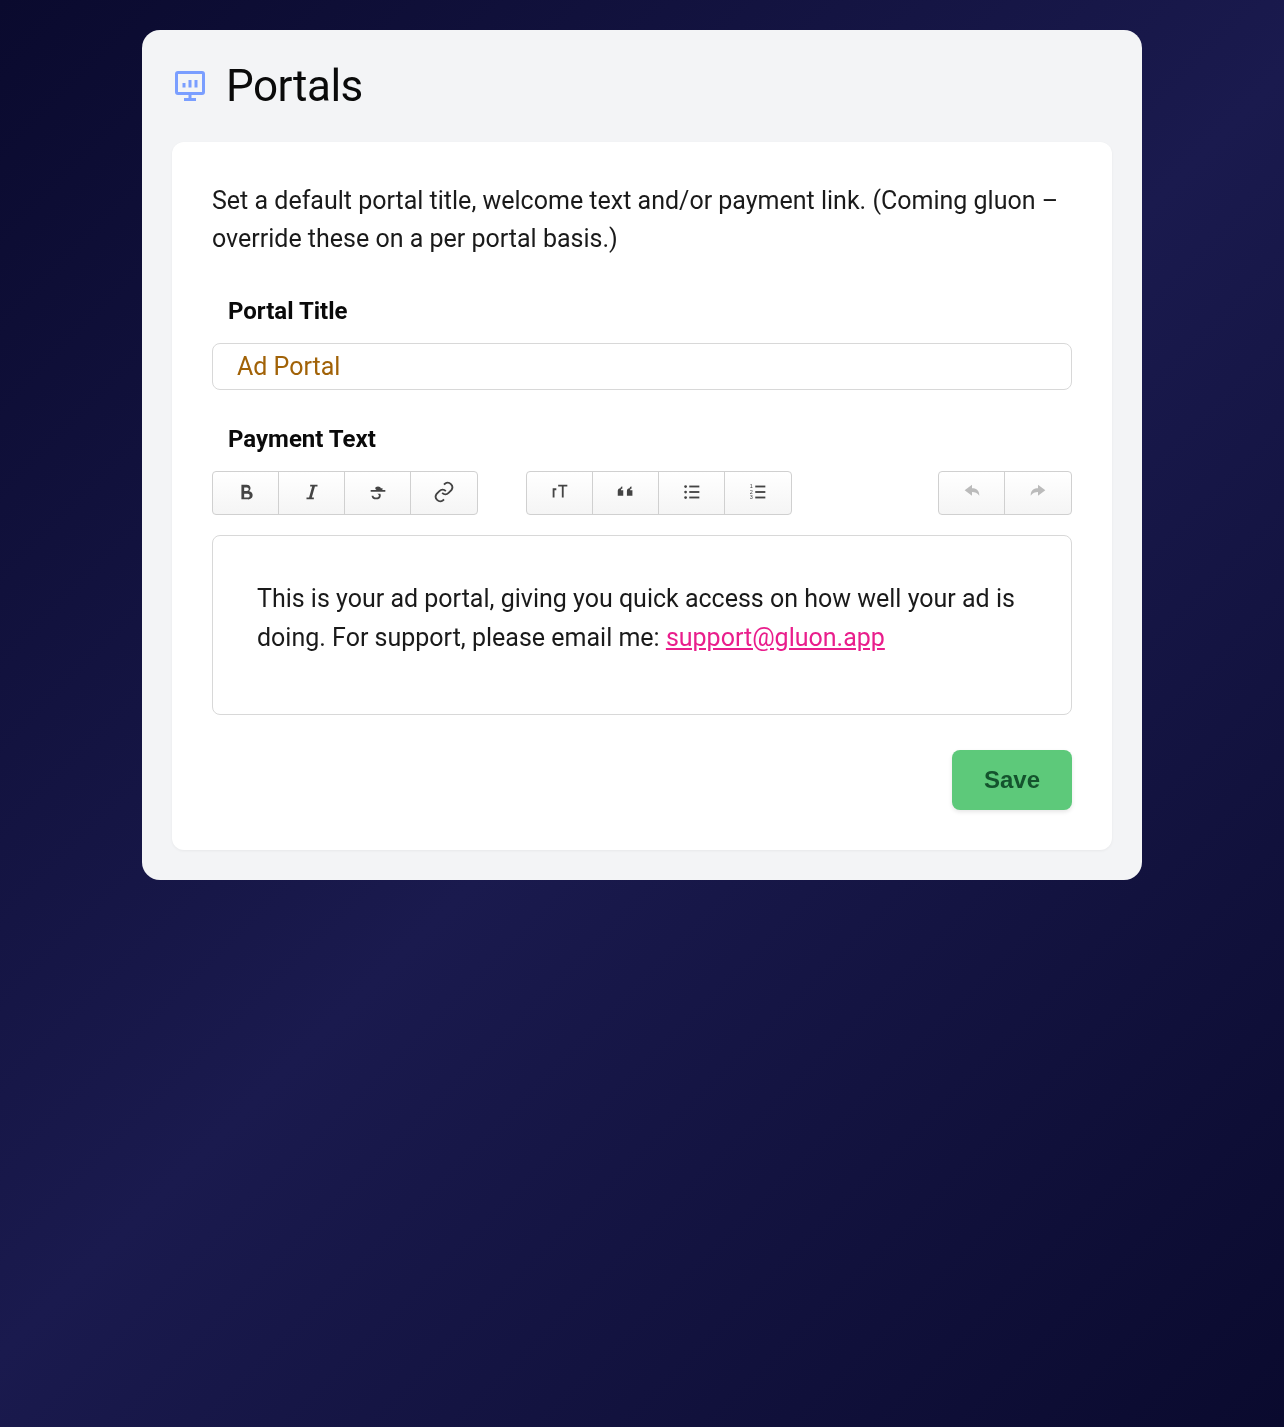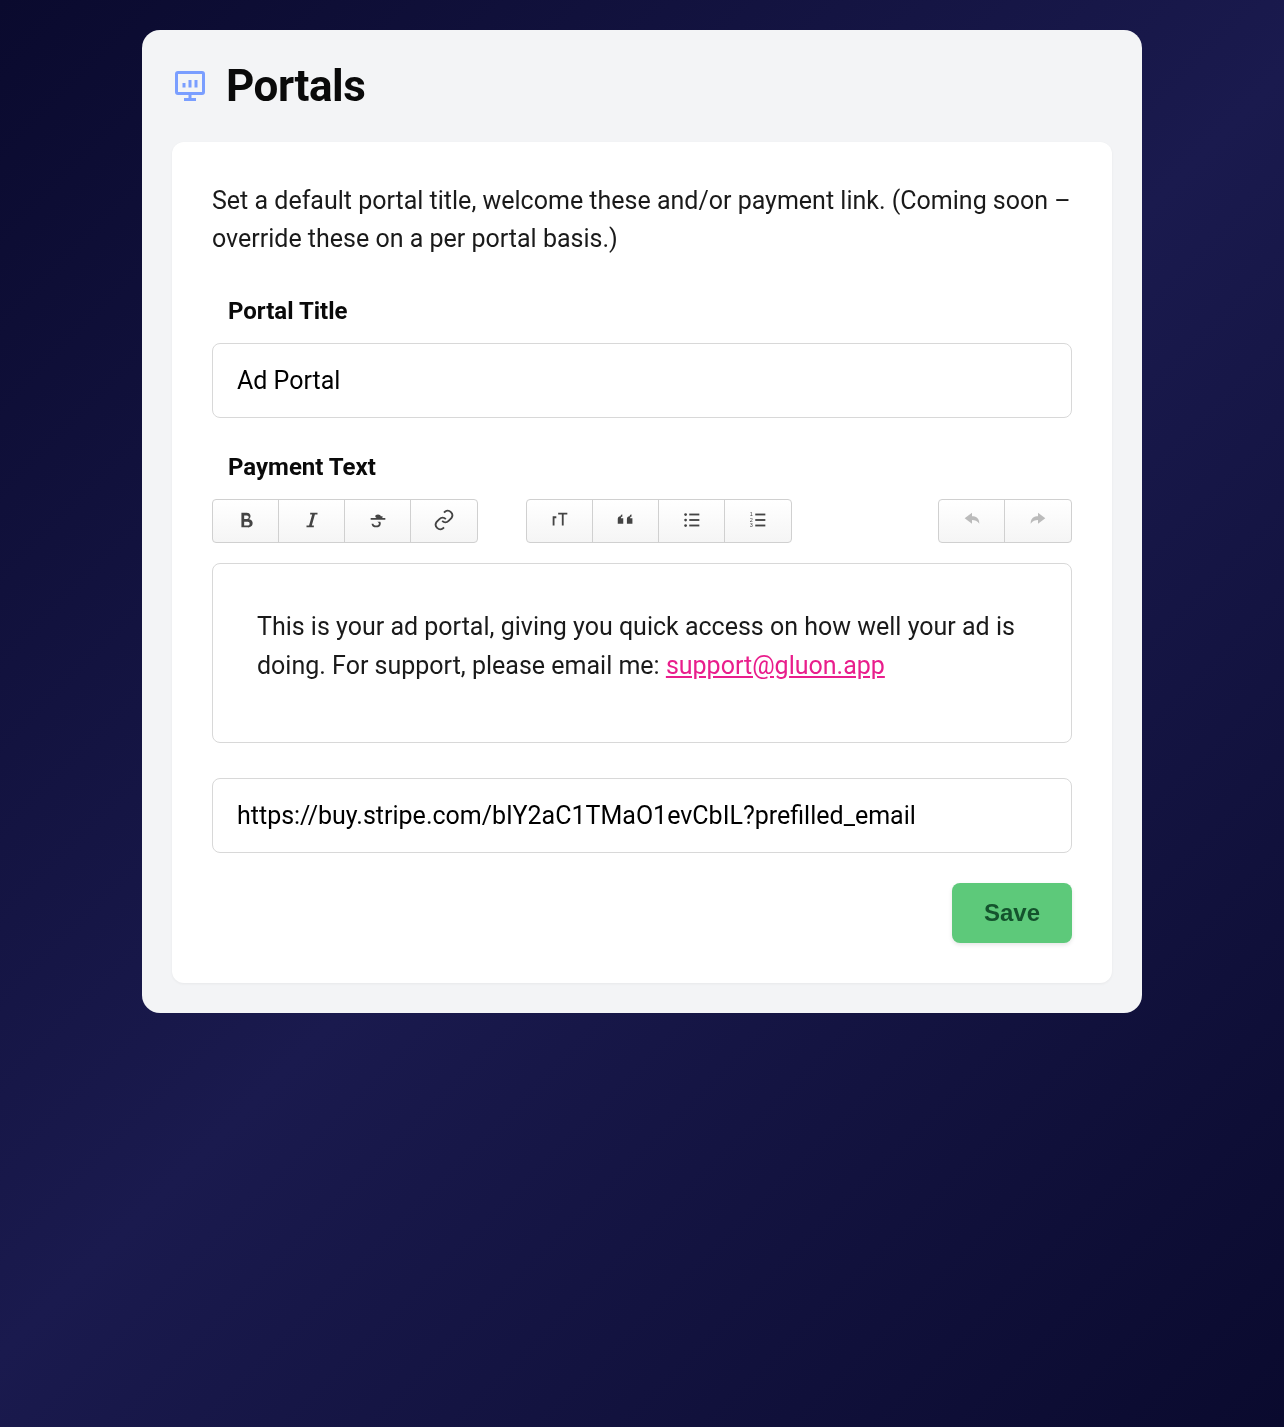--- a/index.html
+++ b/index.html
@@ -26,21 +26,21 @@
       gap: 18px;
       margin-bottom: 30px;
     }
     .header-icon {
       width: 36px;
       height: 36px;
       color: #7a9eff;
     }
     .header-title {
       font-size: 44px;
-      font-weight: 700;
+      font-weight: 400;
       color: #0a0a0a;
       letter-spacing: -0.5px;
     }
     .inner-card {
       background: #ffffff;
       border-radius: 12px;
       padding: 40px;
       box-shadow: 0 1px 3px rgba(0,0,0,0.05);
     }
     .description {
@@ -52,26 +52,26 @@
     .field-label {
       font-size: 24px;
       font-weight: 700;
       color: #0a0a0a;
       margin-bottom: 18px;
       display: block;
       margin-left: 16px;
     }
     .text-input {
       width: 100%;
-      padding: 22px 24px;
+      padding: 8px 24px;
       font-size: 25px;
       border: 1px solid #d8d8d8;
       border-radius: 8px;
       background: #ffffff;
-      color: #000000;
+      color: #a16207;
       font-family: inherit;
       margin-bottom: 35px;
     }
     .toolbar {
       display: flex;
       gap: 48px;
       margin-bottom: 20px;
       align-items: center;
     }
     .toolbar-group {
@@ -147,21 +147,21 @@
       <svg viewBox="0 0 24 24" fill="none" stroke="currentColor" stroke-width="2">
         <rect x="3" y="3" width="18" height="14" rx="1"></rect>
         <path d="M8 13v-3M12 13V8M16 13v-5"></path>
         <path d="M12 17v4M8 21h8"></path>
       </svg>
     </span>
     <h1 class="header-title">Portals</h1>
   </div>
 
   <div class="inner-card">
-    <p class="description">Set a default portal title, welcome these and/or payment link. (Coming soon – override these on a per portal basis.)</p>
+    <p class="description">Set a default portal title, welcome text and/or payment link. (Coming gluon – override these on a per portal basis.)</p>
 
     <label class="field-label">Portal Title</label>
     <input type="text" class="text-input" value="Ad Portal" style="">
 
     <label class="field-label">Payment Text</label>
 
     <div class="toolbar">
       <div class="toolbar-group">
         <button class="toolbar-btn" title="Bold">
           <span>
@@ -249,19 +249,18 @@
               </svg>
           </span>
         </button>
       </div>
     </div>
 
     <div class="editor-box" contenteditable="true" style="">
       <span>This is your ad portal, giving you quick access on how well your ad is doing. For support, please email me: </span><a href="#" class="editor-link">support@gluon.app</a>
     </div>
 
-    <input type="text" class="text-input payment-input" value="https://buy.stripe.com/bIY2aC1TMaO1evCbIL?prefilled_email" style="">
 
     <div class="save-row">
       <button class="save-btn">Save</button>
     </div>
   </div>
 </div>
 
 </body></html>

